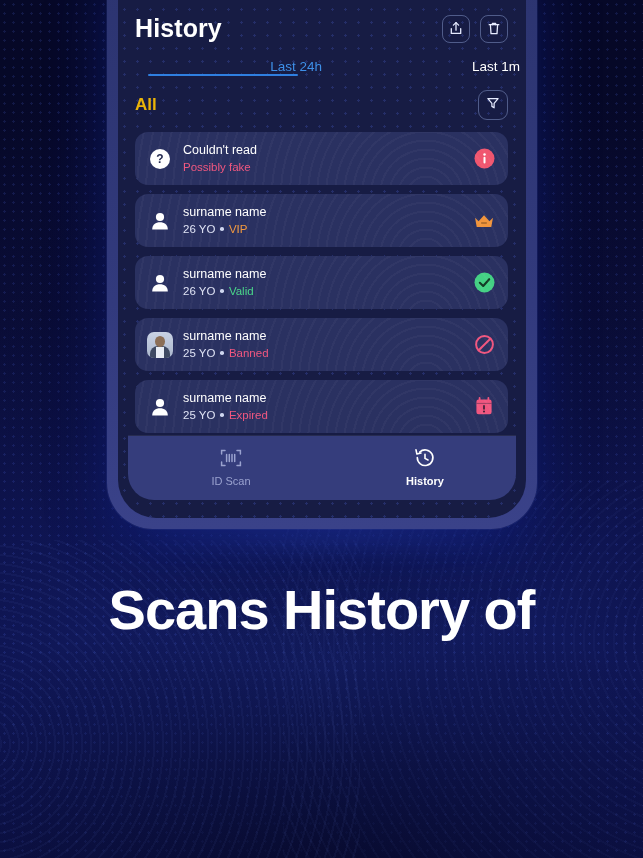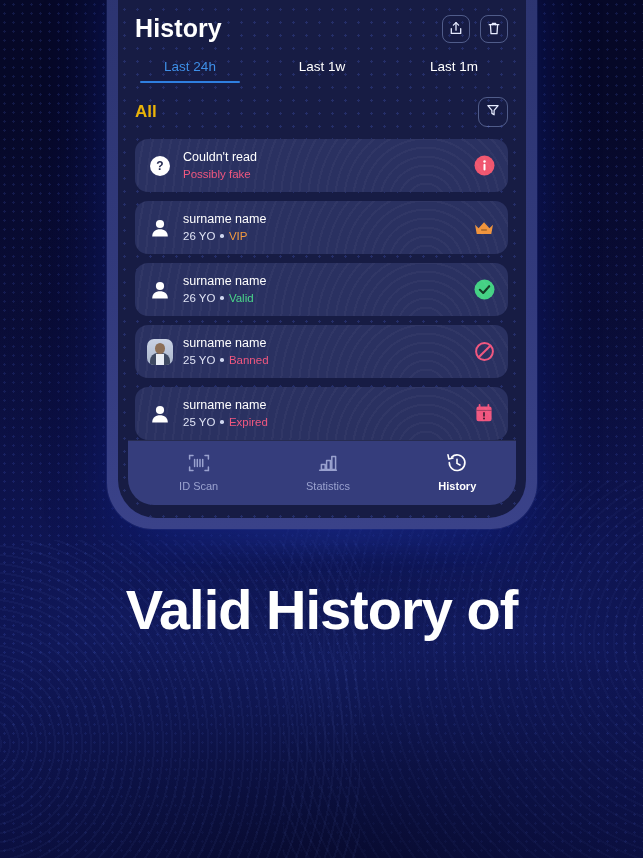--- a/index.html
+++ b/index.html
@@ -84,21 +84,21 @@
     width:28px; height:28px; border-radius:8px;
     border:1px solid rgba(150,170,225,.45);
     display:flex; align-items:center; justify-content:center;
     background:transparent;
   }
   .icon-btn svg{ display:block; }
 
   
   .tabs{ display:flex; margin-top:16px; padding:0 6px; }
   .tab{
-    flex:1; text-align:center; font-size:13.5px; color:#fff; padding-bottom:9px;
+    flex:1; text-align:right; font-size:13.5px; color:#fff; padding-bottom:2px;
     position:relative;
   }
   .tab.active{ color:#3e8fe8; }
   .tab.active:after{
     content:""; position:absolute; left:12%; right:12%; bottom:0; height:2px;
     background:#2f7fe0; border-radius:2px;
   }
 
   
   .filter-row{
@@ -202,21 +202,20 @@
                   <path d="M5.4 3.7 V2.3 H8.6 V3.7"></path>
                 <path d="M3.4 3.7 L4.0 12.6 H10.0 L10.6 3.7"></path>
               </svg>
             </span>
           </div>
         </div>
       </div>
 
       <div class="tabs">
         <div class="tab active">Last 24h</div>
-        <div class="tab">Last 1w</div>
         <div class="tab">Last 1m</div>
       </div>
 
       <div class="filter-row">
         <div class="filter-label">All</div>
         <div class="filter-btn">
           <span>
             <svg width="14" height="14" viewBox="0 0 14 14" fill="none" stroke="#e6ebff" stroke-width="1.25" stroke-linecap="round" stroke-linejoin="round">
               <path d="M1.9 2.6 H12.1 L8.1 7.4 V11.8 L5.9 10.4 V7.4 Z"></path>
             </svg>
@@ -359,43 +358,32 @@
               <svg width="22" height="20" viewBox="0 0 22 20" fill="none" stroke="#9aa2cf" stroke-width="1.5" stroke-linecap="round">
                 <path d="M1.6 6.0 V2.6 H5.0"></path>
                   <path d="M17.0 2.6 H20.4 V6.0"></path>
                 <path d="M20.4 14.0 V17.4 H17.0"></path>
                   <path d="M5.0 17.4 H1.6 V14.0"></path>
                 <path d="M6.6 6.6 V13.4 M9.3 6.6 V13.4 M12.0 6.6 V13.4 M14.7 6.6 V13.4"></path>
               </svg>
             </div>
             <div class="tb-label">ID Scan</div>
           </div>
-          <div class="tb">
-            <div class="tb-ico">
-              <svg width="22" height="20" viewBox="0 0 22 20" fill="none" stroke="#9aa2cf" stroke-width="1.5" stroke-linecap="round" stroke-linejoin="round">
-                <path d="M2.6 17.2 H19.4"></path>
-                <rect x="4.4" y="11.4" width="3.8" height="5.2"></rect>
-                <rect x="9.6" y="7.6" width="3.8" height="9.0"></rect>
-                <rect x="14.8" y="3.4" width="3.8" height="13.2"></rect>
-              </svg>
-            </div>
-            <div class="tb-label">Statistics</div>
-          </div>
           <div class="tb active">
             <div class="tb-ico">
               <svg width="22" height="20" viewBox="0 0 22 20" fill="none" stroke="#ffffff" stroke-width="1.6" stroke-linecap="round" stroke-linejoin="round">
                 <path d="M3.3 9.6 A7.8 7.8 0 1 0 5.7 4.1"></path>
                 <path d="M2.0 1.9 L2.9 6.0 L7.0 5.0"></path>
                 <path d="M11.0 6.2 V10.4 L14.0 12.0"></path>
               </svg>
             </div>
             <div class="tb-label">History</div>
           </div>
         </div>
       </div>
 
     </div>
   </div>
 </div>
 
 <div class="headline">
-  <span class="hl1">Valid History of</span>
+  <span class="hl1">Scans History of</span>
 </div>
 
 </body></html>

